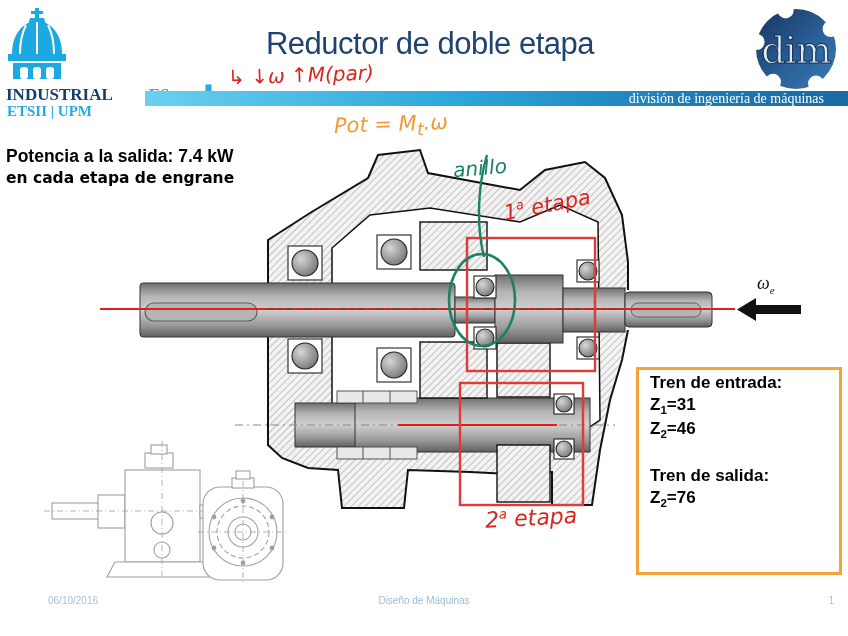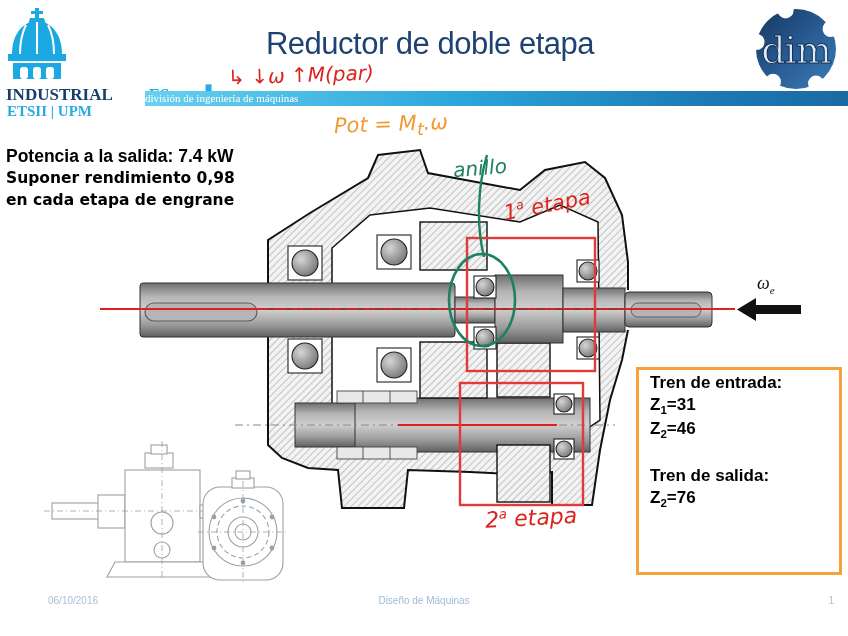--- a/index.html
+++ b/index.html
@@ -7,22 +7,22 @@
          font-family:"Liberation Sans",sans-serif;}
   .abs{position:absolute;}
   
   .title{left:150px;top:26px;width:560px;text-align:center;font-size:31px;font-weight:500;
          color:#1e4370;letter-spacing:-0.5px;}
   .brand{left:6px;top:85px;font-family:"Liberation Serif",serif;font-weight:bold;font-size:17px;}
   .brand .navy{color:#173d6d;} .brand .cyan{color:#29abe2;margin-left:36px;}
   .etsii{left:7px;top:103px;font-family:"Liberation Serif",serif;font-weight:bold;font-size:15px;color:#29abe2;}
   .bar{left:145px;top:91px;width:703px;height:15px;
        background:linear-gradient(90deg,#6ad0ee 0%,#2ba6da 45%,#1d79b4 80%,#1a6aa3 100%);
-       color:#ffffff;font-family:"Liberation Serif",serif;font-size:11px;line-height:15px;
-       padding-right:24px;box-sizing:border-box;}
+       color:#ffffff;font-family:"Liberation Serif",serif;font-size:14px;line-height:15px;
+       text-align:right;padding-right:24px;box-sizing:border-box;}
   
   .hw{font-family:"DejaVu Sans",sans-serif;font-style:italic;white-space:nowrap;}
   .hw-red-top{left:228px;top:63px;font-size:20px;color:#d9251d;transform:rotate(-2deg);}
   .hw-pot{left:334px;top:112px;font-size:21px;color:#f09a36;transform:rotate(-2deg);}
   .hw-anillo{left:453px;top:156px;font-size:20px;color:#1e8063;transform:rotate(-5deg);}
   .hw-s1{left:503px;top:192px;font-size:21px;color:#d9251d;transform:rotate(-11deg);}
   .hw-s2{left:485px;top:505px;font-size:22px;color:#d9251d;transform:rotate(-3deg);}
   .hw sup{font-size:0.6em;} 
   
   .problem{left:6px;top:146px;color:#000;}
@@ -95,21 +95,20 @@
     </g>
     <text x="44" y="56" text-anchor="middle" font-family="DejaVu Serif,serif" font-size="38" fill="#dcebf7" stroke="#0f2a52" stroke-width="1" letter-spacing="-1">dim</text>
   </svg>
 
   <div class="abs hw hw-pot">
     <span>Pot = M</span><sub>t</sub><span>.ω</span>
   </div>
 
   <div class="abs problem">
     <div class="b">Potencia a la salida: 7.4 kW</div>
-    <div class="m">Suponer rendimiento 0,98</div>
     <div class="m">en cada etapa de engrane</div>
   </div>
 
   <svg class="abs" style="left:40px;top:145px" width="770" height="445" viewBox="0 0 770 445">
     <defs>
       <pattern id="hatch" width="5" height="5" patternUnits="userSpaceOnUse" patternTransform="rotate(45)">
         <rect width="5" height="5" fill="#f3f3f3"></rect>
         <line x1="0" y1="0" x2="0" y2="5" stroke="#777" stroke-width="0.8"></line>
       </pattern>
       <linearGradient id="shaft" x1="0" y1="0" x2="0" y2="1">

